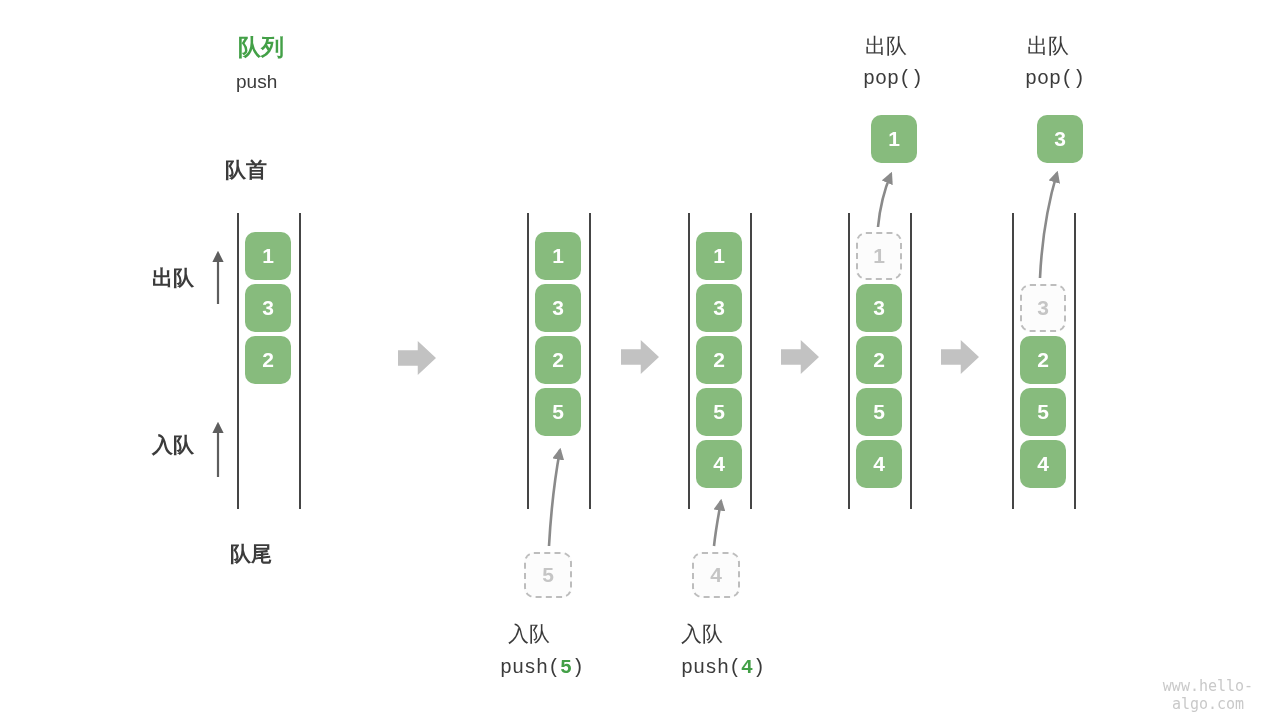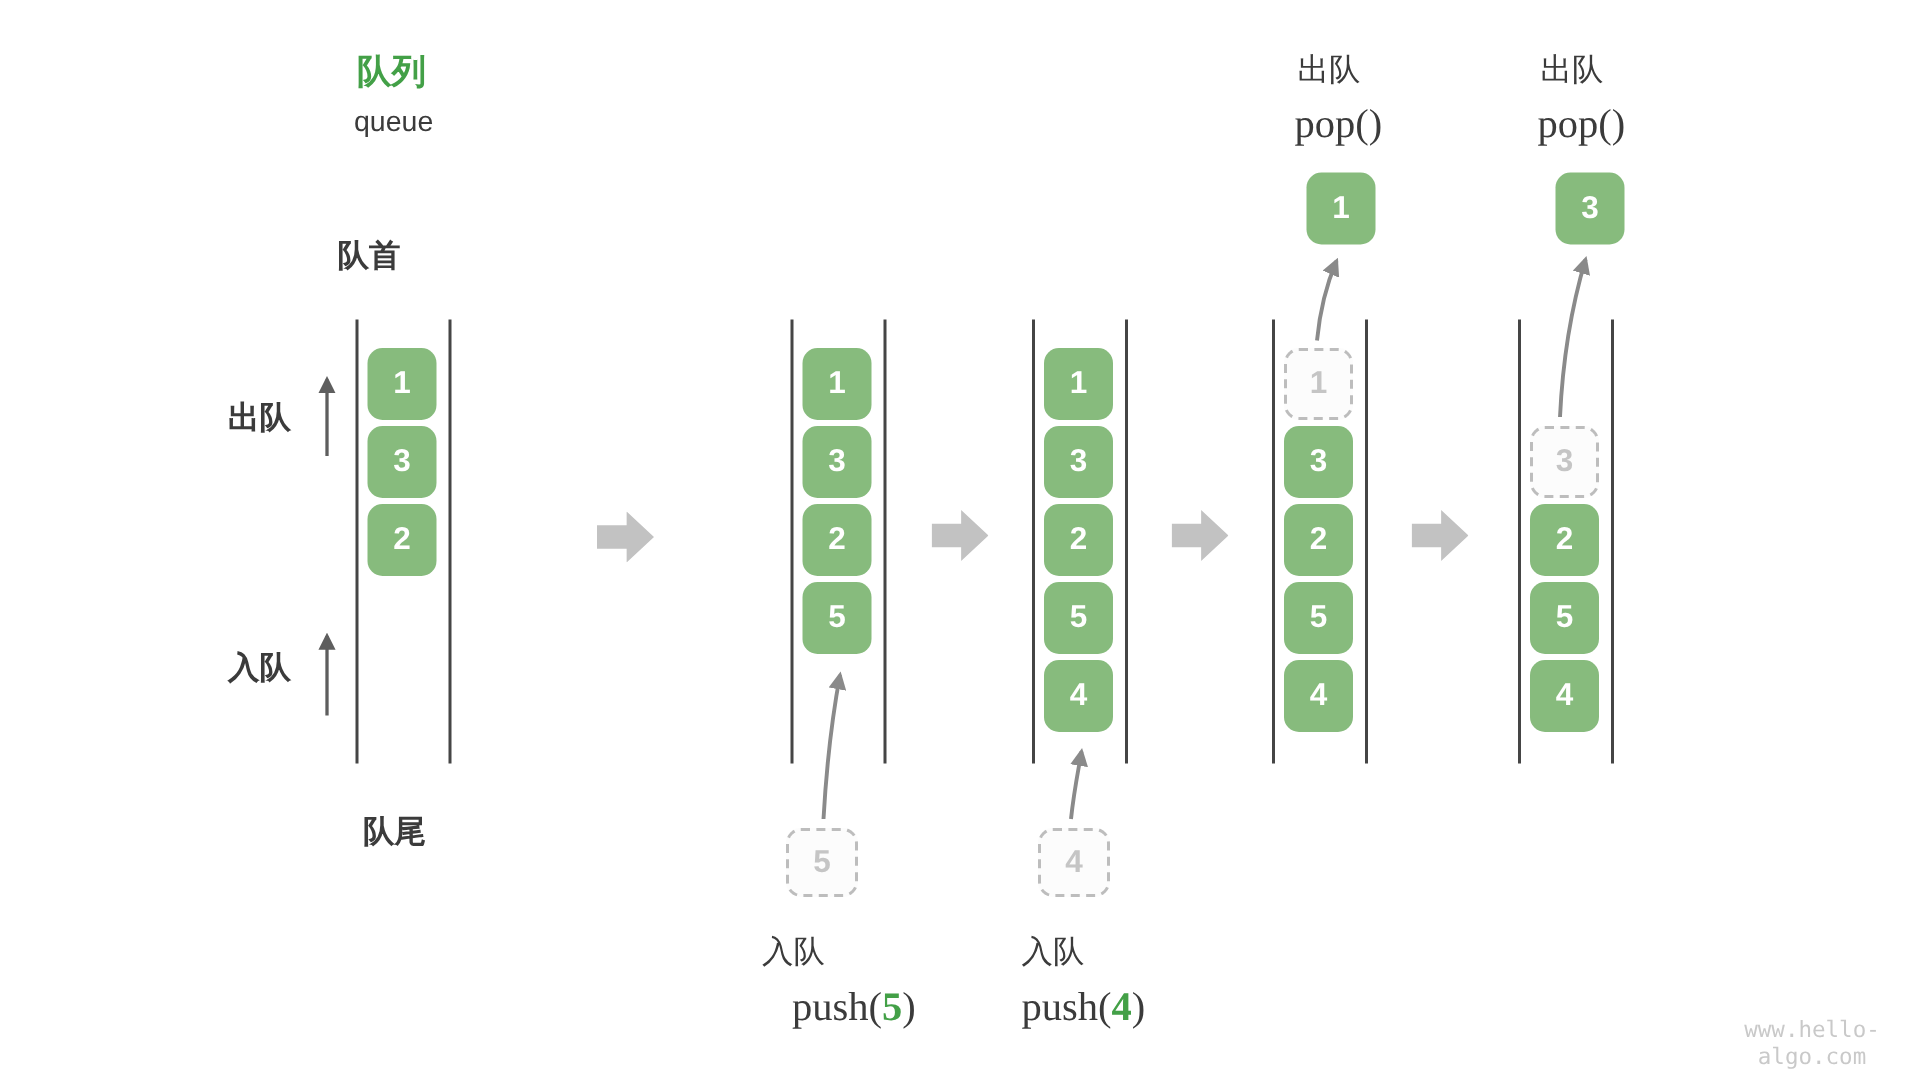--- a/index.html
+++ b/index.html
@@ -12,22 +12,22 @@
   .canvas { position: relative; width: 1280px; height: 516px; text-align: center; }
 
   .abs { position: absolute; }
 
   
   .title-zh { font-size: 23px; font-weight: bold; color: var(--green-accent); }
   .title-en { font-size: 19px; color: var(--text-dark); }
   .side-label { font-size: 21px; font-weight: bold; color: var(--text-dark); }
   .op-zh { font-size: 21px; font-weight: 400; color: var(--text-dark); }
   .op-code {
-    font-size: 27px; color: var(--text-dark);
-    font-family: Liberation Serif, serif;
+    font-size: 20px; color: var(--text-dark);
+    font-family: Liberation Mono, monospace;
   }
   .op-arg { color: var(--green-accent); font-weight: bold; }
 
   
   .wall {
     position: absolute; top: 213px; height: 296px; width: 1.6px;
     background: var(--wall);
   }
 
   
@@ -65,24 +65,24 @@
     font-family: "DejaVu Sans Mono", "Liberation Mono", monospace;
     font-size: 15px; color: var(--watermark);
   }
 </style>
 </head>
 <body>
 
 <div class="canvas">
 
   <div class="abs title-zh" style="left:238px; top:32px;">队列</div>
-  <div class="abs title-en" style="left:236px; top:71px;">queue</div>
+  <div class="abs title-en" style="left:236px; top:71px;">push</div>
 
   <div class="abs side-label" style="left:225px; top:156px;">队首</div>
-  <div class="abs side-label" style="left:242px; top:540px;font-family:Liberation Mono, monospace;">队尾</div>
+  <div class="abs side-label" style="left:230px; top:540px;font-family:Liberation Mono, monospace;">队尾</div>
 
   <div class="abs side-label" style="left:152px; top:264px;">出队</div>
   <div class="abs side-label" style="left:152px; top:431px;">入队</div>
 
   <div class="wall" style="left:237px;"></div>
   <div class="wall" style="left:299px;"></div>
   <div class="wall" style="left:527px;"></div>
   <div class="wall" style="left:589px;"></div>
   <div class="wall" style="left:688px;"></div>
   <div class="wall" style="left:750px;"></div>
@@ -122,21 +122,21 @@
 
   <div class="abs op-zh" style="left:865px; top:32px;">出队</div>
   <div class="abs op-code" style="left:863px; top:67px;">pop()</div>
   <div class="abs op-zh" style="left:1027px; top:32px;">出队</div>
   <div class="abs op-code" style="left:1025px; top:67px;">pop()</div>
 
   <div class="pending" style="left:524px; top:552px;">5</div>
   <div class="pending" style="left:692px; top:552px;">4</div>
 
   <div class="abs op-zh" style="left:508px; top:620px;">入队</div>
-  <div class="abs op-code" style="left:528px; top:656px;"><span>push(</span><span class="op-arg">5</span><span>)</span></div>
+  <div class="abs op-code" style="left:500px; top:656px;"><span>push(</span><span class="op-arg">5</span><span>)</span></div>
 
   <div class="abs op-zh" style="left:681px; top:620px;">入队</div>
   <div class="abs op-code" style="left:681px; top:656px;"><span>push(</span><span class="op-arg">4</span><span>)</span></div>
 
   <div class="block-arrow" style="left:398px; top:341px;"></div>
   <div class="block-arrow" style="left:621px; top:340px;"></div>
   <div class="block-arrow" style="left:781px; top:340px;"></div>
   <div class="block-arrow" style="left:941px; top:340px;"></div>
 
   <svg class="overlay-svg" width="1280" height="720" viewBox="0 0 1280 720">

